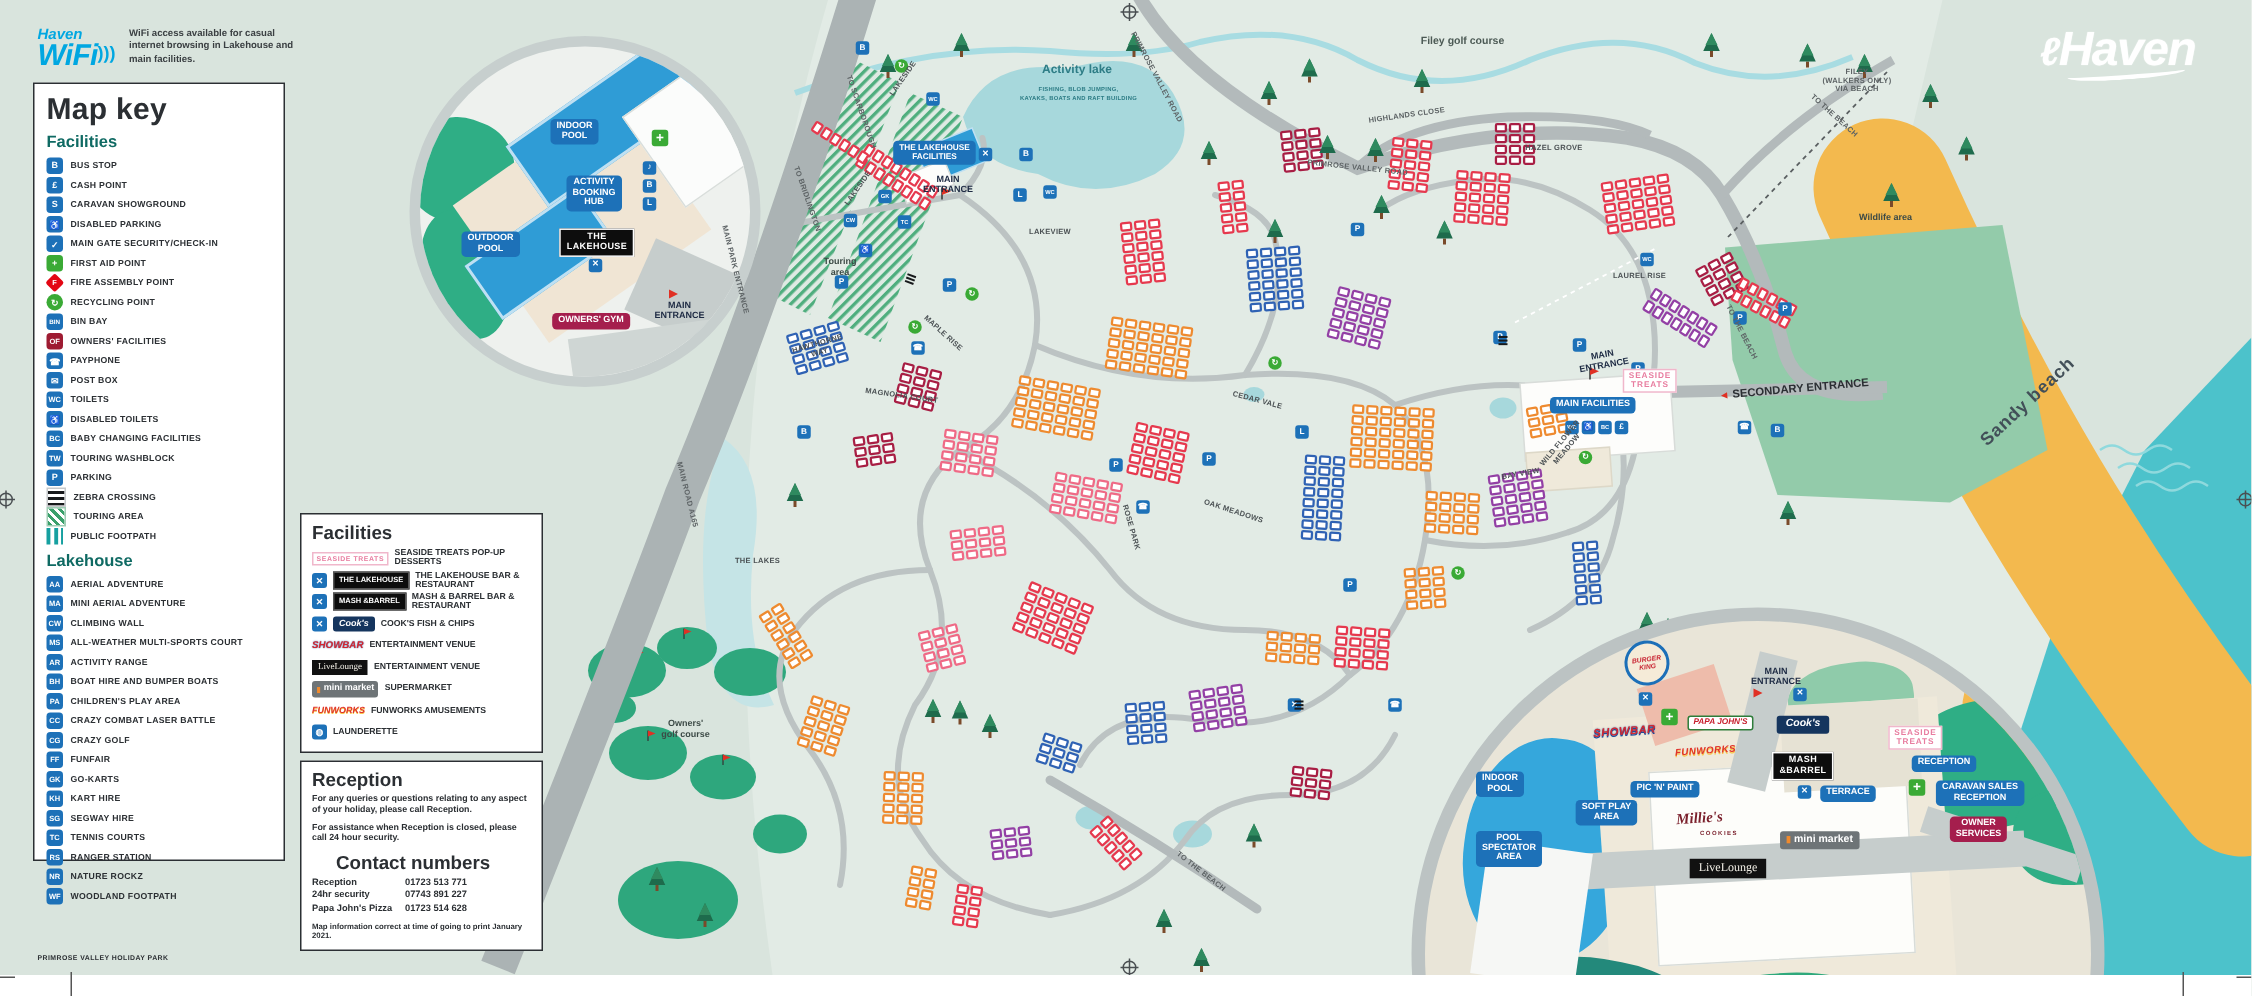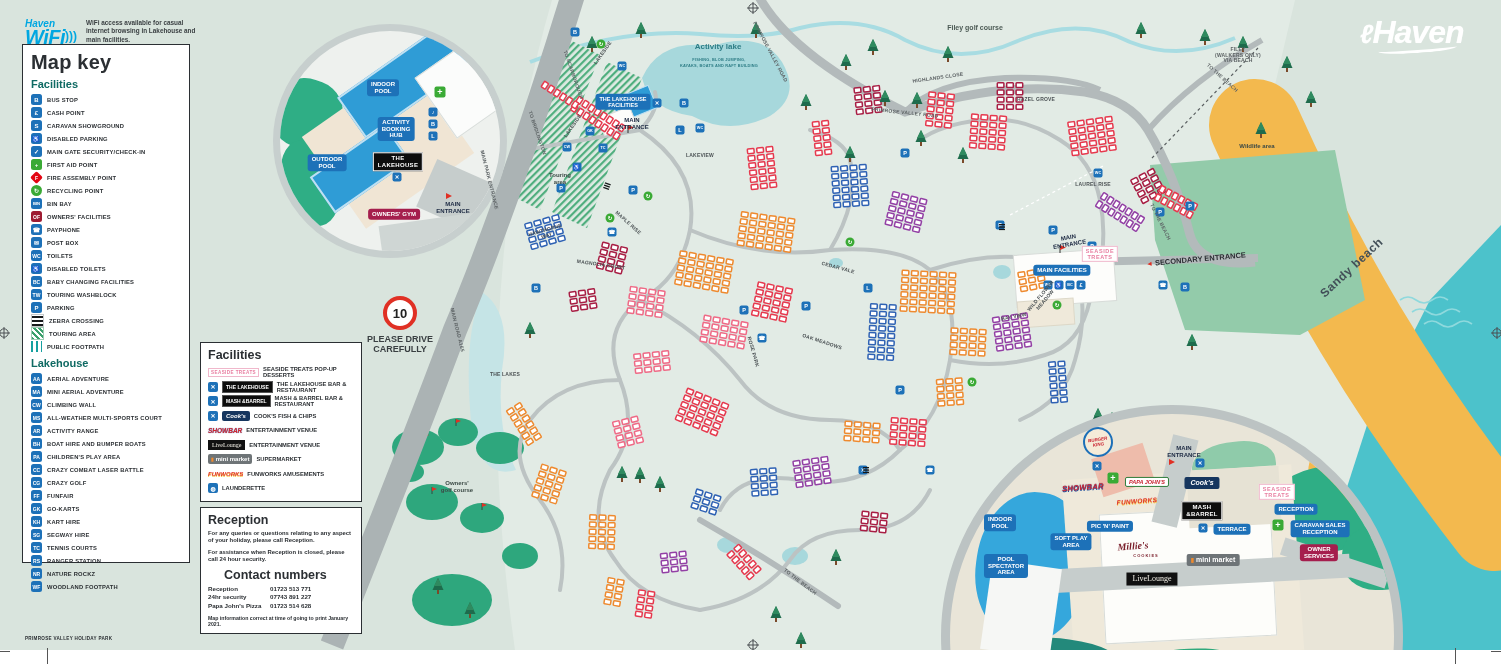--- a/index.html
+++ b/index.html
@@ -50,21 +50,21 @@
   .k-x{background:#1d71b8;color:#fff;width:9px;height:9px;border-radius:2px;font-weight:bold;font-size:5.5px;
        display:flex;align-items:center;justify-content:center}
   .k-flag{width:0;height:0;border-left:6px solid #e03024;border-top:3px solid transparent;border-bottom:3px solid transparent}
   
   #speed{position:absolute;left:400px;top:296px;width:110px;text-align:center;transform:translateX(-50%)}
   #speed .ring{width:26px;height:26px;margin:0 auto;border-radius:50%;background:#fff;border:4px solid #e03024;
                display:flex;align-items:center;justify-content:center;font-weight:900;font-size:13px;color:#222}
   #speed .cap{margin-top:4px;font-weight:800;font-size:9px;color:#3a3f42;line-height:1.15;white-space:pre-line}
   
   .panel{position:absolute;background:#fff;border:1.6px solid #2b2f33}
-  #key-panel{left:22px;top:44px;width:168px;height:519px;padding:6px 8px;box-sizing:border-box}
+  #key-panel{left:22px;top:55px;width:168px;height:519px;padding:6px 8px;box-sizing:border-box}
   #key-panel h1{margin:0 0 4px 0;font-size:20px;font-weight:800;color:#2b2f33;letter-spacing:.2px}
   .sec-title{font-size:11px;font-weight:800;color:#0f6a63;margin:4px 0 3px 0}
   .krow{display:flex;align-items:center;gap:5px;height:13px}
   .krow .lab{font-size:5.8px;font-weight:800;color:#2b2f33;letter-spacing:.2px}
   .ki{width:11px;height:11px;border-radius:2.5px;flex:0 0 auto;display:flex;align-items:center;justify-content:center;
       color:#fff;font-weight:800;font-size:6px}
   .ki.sq{background:#1d71b8}
   .ki.sqg{background:#3aaa35}
   .ki.sqdr{background:#9e1b32}
   .ki.cirg{background:#3aaa35;border-radius:50%}
@@ -1308,27 +1308,20 @@
       <div class="ml k-milliesub" style="left: 1146px; top: 556px; --r: 0deg;">COOKIES</div>
       <div class="ml k-livelounge" style="left: 1152px; top: 579px; --r: 0deg;">LiveLounge</div>
       <div class="ml k-chipgrey" style="left: 1213px; top: 560px; --r: 0deg;">mini market</div>
       <div class="ml k-plus" style="left: 1113px; top: 478px; --r: 0deg;">+</div>
       <div class="ml k-plus" style="left: 1278px; top: 525px; --r: 0deg;">+</div>
       <div class="ml k-x" style="left: 1097px; top: 466px; --r: 0deg;">✕</div>
       <div class="ml k-x" style="left: 1200px; top: 463px; --r: 0deg;">✕</div>
       <div class="ml k-x" style="left: 1203px; top: 528px; --r: 0deg;">✕</div>
     </div>
 
-  <div id="speed">
-    <div class="ring">
-      <span>10</span>
-    </div>
-    <div class="cap">PLEASE DRIVE
-CAREFULLY</div>
-  </div>
 </div>
 
 <div id="wifi">
   <div id="wifi-logo">
     <span class="hv">Haven</span>
     <span class="wf">WiFi</span><span class="arc">)))</span>
   </div>
   <div id="wifi-text">WiFi access available for casual internet browsing in Lakehouse and main facilities.</div>
 </div>
 

